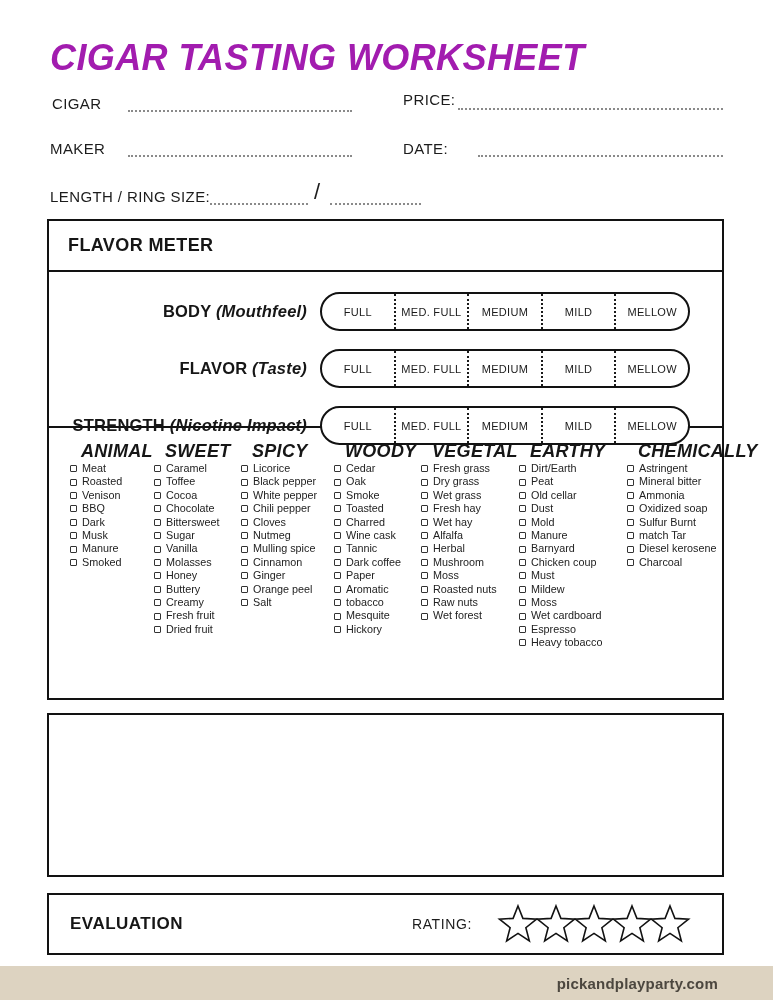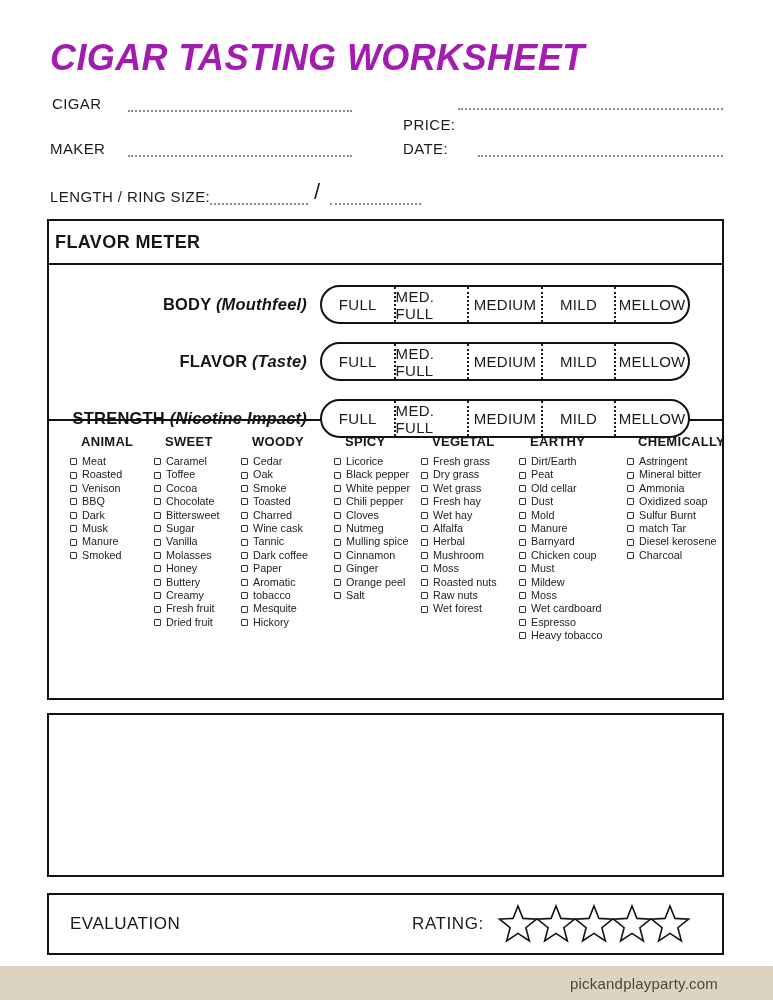--- a/index.html
+++ b/index.html
@@ -23,51 +23,51 @@
     border-bottom:2px dotted #8a8a8a;
   }
   .slash { position:absolute; font-size:22px; font-weight:400; color:#1c1c1c; }
 
   
   .flavor-box {
     position:absolute; left:47px; top:219px; width:677px; height:481px;
     border:2px solid #121212; background:#fff;
   }
   .box-header {
-    height:44px; border-bottom:2px solid #121212;
-    display:flex; align-items:center; padding-left:6px;
+    height:51px; border-bottom:2px solid #121212;
+    display:flex; align-items:center; padding-left:19px;
     font-size:18px; font-weight:800; letter-spacing:.4px;
   }
   .meter-section { height:156px; border-bottom:2px solid #121212; padding-top:11px; }
   .meter-row { height:57px; display:flex; align-items:center; }
   .meter-label {
     width:258px; text-align:right; font-size:16.5px; font-weight:700;
     letter-spacing:.2px; white-space:nowrap;
   }
   .meter-label .qual { font-style:italic; }
   .meter-pill {
     margin-left:13px; width:370px; height:39px;
     border:2.5px solid #121212; border-radius:20px;
     display:flex; overflow:hidden; background:#fff;
   }
   .pill-seg {
     flex:1; display:flex; align-items:center; justify-content:center;
-    font-size:15px; letter-spacing:.3px; color:#1a1a1a;
+    font-size:11px; letter-spacing:.3px; color:#1a1a1a;
     border-left:2px dotted #1a1a1a; cursor:pointer;
   }
   .pill-seg:first-child { border-left:none; }
 
   .flavor-grid {
     display:grid;
     grid-template-columns:84px 87px 93px 87px 98px 108px auto;
     padding:13px 4px 0 21px;
   }
   .col-title {
-    font-size:13px; font-weight:800; letter-spacing:.3px;
-    padding-left:11px; margin-bottom:6px; white-space:nowrap;
+    font-size:18px; font-weight:800; letter-spacing:.3px;
+    padding-left:11px; white-space:nowrap;font-style:italic;
   }
   .check-item {
     display:flex; align-items:center;
     font-size:10.8px; line-height:13.4px; color:#222; white-space:nowrap;
   }
   .checkbox {
     width:7px; height:7px; border:1.3px solid #333; border-radius:1px;
     margin-right:5px; flex:none; background:#fff; cursor:pointer;
   }
 
@@ -78,46 +78,46 @@
   }
   .obs-body { height:109px; }
 
   
   .eval-box {
     position:absolute; left:47px; top:893px; width:677px; height:62px;
     border:2px solid #121212; background:#fff;
   }
   .eval-title {
     position:absolute; left:21px; top:50%; transform:translateY(-50%);
-    font-size:17px; font-weight:400; letter-spacing:.5px;
+    font-size:17px; font-weight:700; letter-spacing:.5px;
   }
   .rating-label {
     position:absolute; left:363px; top:50%; transform:translateY(-50%);
-    font-size:17px; letter-spacing:.6px; color:#1c1c1c;
+    font-size:14px; letter-spacing:.6px; color:#1c1c1c;
   }
   .stars { position:absolute; left:448px; top:50%; transform:translateY(-50%); display:flex; }
   .stars svg { display:block; margin-right:-4px; }
 
   
   .footer {
     position:absolute; left:0; top:966px; width:773px; height:34px;
     display:flex; align-items:center; justify-content:flex-end;
     padding-right:55px;
   }
-  .footer-text { font-size:15px; color:#4c473f; letter-spacing:.2px; }
+  .footer-text { font-size:15px; color:#4c473f; letter-spacing:.2px;font-weight:bold; }
 </style>
 </head>
 <body>
 
 <div class="title">CIGAR TASTING WORKSHEET</div>
 
 <div class="field-label" style="left:52px; top:95px;">CIGAR</div>
 <div class="dotline" style="left:128px; top:94px; width:224px;"></div>
 
-<div class="field-label" style="left:403px; top:91px;margin-top:25px;">PRICE:</div>
+<div class="field-label" style="left:403px; top:91px;">PRICE:</div>
 <div class="dotline" style="left:458px; top:92px; width:265px;"></div>
 
 <div class="field-label" style="left:50px; top:140px;text-align:center;">MAKER</div>
 <div class="dotline" style="left:128px; top:139px; width:224px;"></div>
 
 <div class="field-label" style="left:403px; top:140px;">DATE:</div>
 <div class="dotline" style="left:478px; top:139px; width:245px;"></div>
 
 <div class="field-label" style="left:50px; top:188px;">LENGTH / RING SIZE:</div>
 <div class="dotline" style="left:210px; top:187px; width:98px;"></div>
@@ -243,20 +243,67 @@
         <div class="check-item">
           <span class="checkbox"></span>
           <span>Fresh fruit</span>
         </div>
         <div class="check-item">
           <span class="checkbox"></span>
           <span>Dried fruit</span>
         </div>
       </div>
       <div>
+        <div class="col-title">SPICY</div>
+        <div class="check-item">
+          <span class="checkbox"></span>
+          <span>Licorice</span>
+        </div>
+        <div class="check-item">
+          <span class="checkbox"></span>
+          <span>Black pepper</span>
+        </div>
+        <div class="check-item">
+          <span class="checkbox"></span>
+          <span>White pepper</span>
+        </div>
+        <div class="check-item">
+          <span class="checkbox"></span>
+          <span>Chili pepper</span>
+        </div>
+        <div class="check-item">
+          <span class="checkbox"></span>
+          <span>Cloves</span>
+        </div>
+        <div class="check-item">
+          <span class="checkbox"></span>
+          <span>Nutmeg</span>
+        </div>
+        <div class="check-item">
+          <span class="checkbox"></span>
+          <span>Mulling spice</span>
+        </div>
+        <div class="check-item">
+          <span class="checkbox"></span>
+          <span>Cinnamon</span>
+        </div>
+        <div class="check-item">
+          <span class="checkbox"></span>
+          <span>Ginger</span>
+        </div>
+        <div class="check-item">
+          <span class="checkbox"></span>
+          <span>Orange peel</span>
+        </div>
+        <div class="check-item">
+          <span class="checkbox"></span>
+          <span>Salt</span>
+        </div>
+      </div>
+      <div>
         <div class="col-title">WOODY</div>
         <div class="check-item">
           <span class="checkbox"></span>
           <span>Cedar</span>
         </div>
         <div class="check-item">
           <span class="checkbox"></span>
           <span>Oak</span>
         </div>
         <div class="check-item">
@@ -295,67 +342,20 @@
           <span class="checkbox"></span>
           <span>tobacco</span>
         </div>
         <div class="check-item">
           <span class="checkbox"></span>
           <span>Mesquite</span>
         </div>
         <div class="check-item">
           <span class="checkbox"></span>
           <span>Hickory</span>
-        </div>
-      </div>
-      <div>
-        <div class="col-title">SPICY</div>
-        <div class="check-item">
-          <span class="checkbox"></span>
-          <span>Licorice</span>
-        </div>
-        <div class="check-item">
-          <span class="checkbox"></span>
-          <span>Black pepper</span>
-        </div>
-        <div class="check-item">
-          <span class="checkbox"></span>
-          <span>White pepper</span>
-        </div>
-        <div class="check-item">
-          <span class="checkbox"></span>
-          <span>Chili pepper</span>
-        </div>
-        <div class="check-item">
-          <span class="checkbox"></span>
-          <span>Cloves</span>
-        </div>
-        <div class="check-item">
-          <span class="checkbox"></span>
-          <span>Nutmeg</span>
-        </div>
-        <div class="check-item">
-          <span class="checkbox"></span>
-          <span>Mulling spice</span>
-        </div>
-        <div class="check-item">
-          <span class="checkbox"></span>
-          <span>Cinnamon</span>
-        </div>
-        <div class="check-item">
-          <span class="checkbox"></span>
-          <span>Ginger</span>
-        </div>
-        <div class="check-item">
-          <span class="checkbox"></span>
-          <span>Orange peel</span>
-        </div>
-        <div class="check-item">
-          <span class="checkbox"></span>
-          <span>Salt</span>
         </div>
       </div>
       <div>
         <div class="col-title">VEGETAL</div>
         <div class="check-item">
           <span class="checkbox"></span>
           <span>Fresh grass</span>
         </div>
         <div class="check-item">
           <span class="checkbox"></span>

